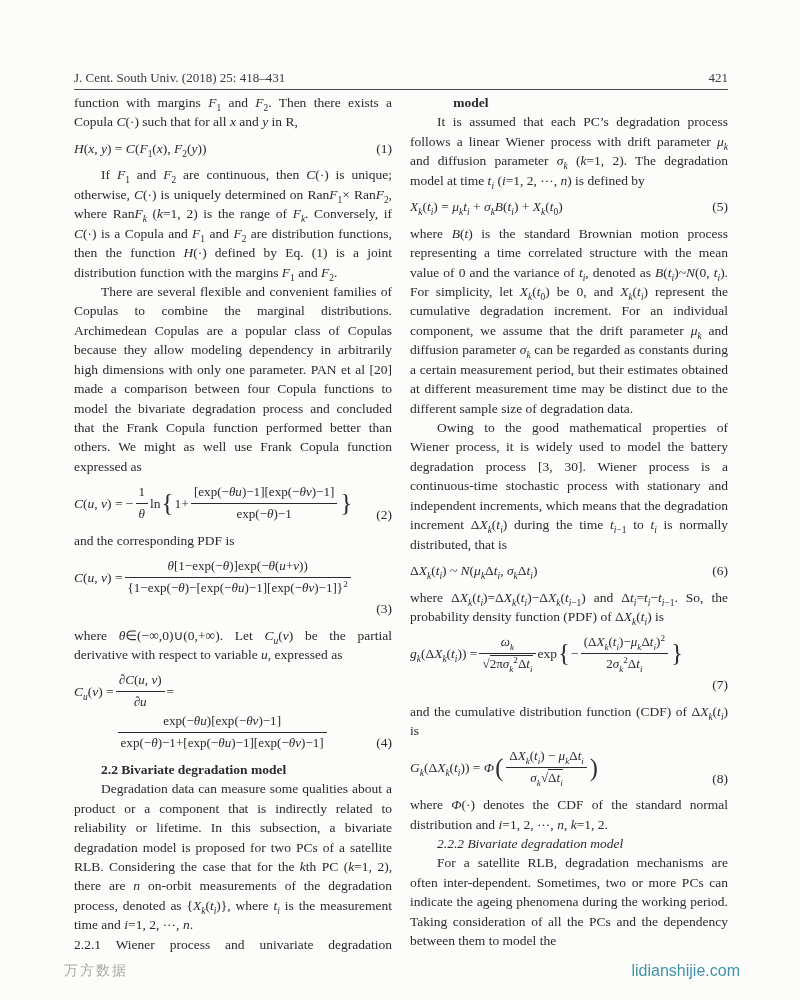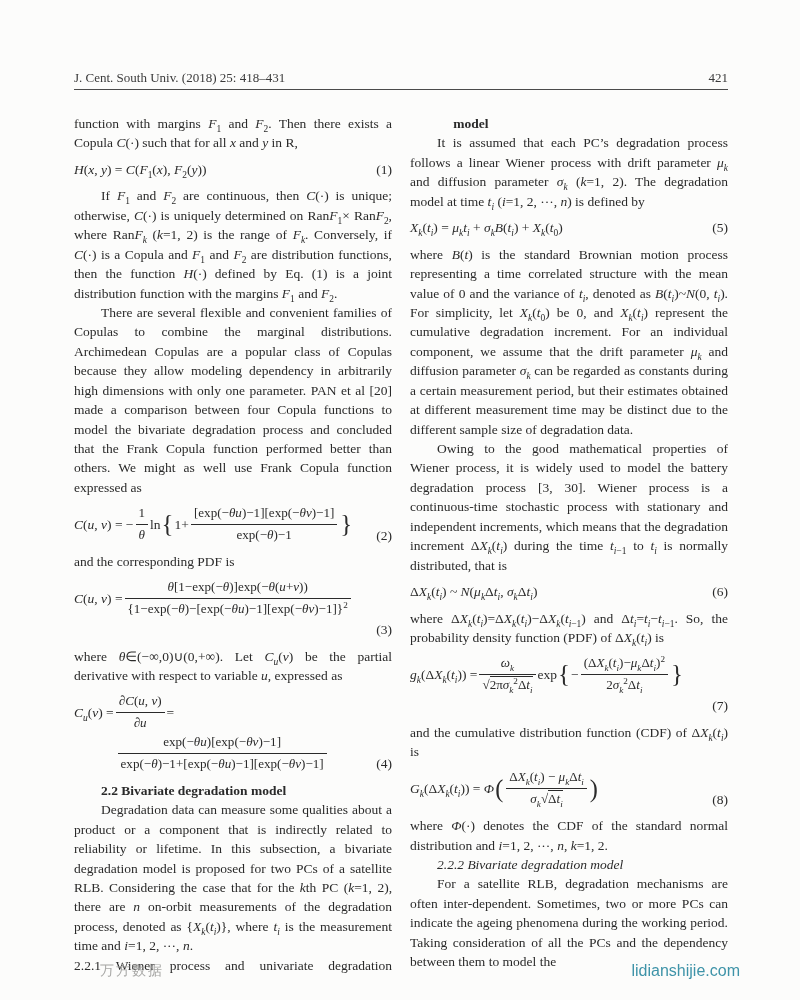--- a/index.html
+++ b/index.html
@@ -8,21 +8,21 @@
     background:#fcfcfb;box-sizing:border-box;
     padding:70px 72px 0 74px;
     font-family:"Liberation Serif", serif;
     color:#2a2a2a;overflow:hidden;
   }
   .hdr{
     display:flex;justify-content:space-between;align-items:flex-end;
     font-size:13px;color:#3a3a3a;padding-bottom:3px;
     border-bottom:1.4px solid #4a4a4a;
   }
-  .cols{display:flex;gap:18px;margin-top:24px;}
+  .cols{display:flex;gap:18px;margin-top:3px;}
   .col{flex:1;min-width:0;font-size:13.5px;line-height:1.44;text-align:justify;}
   .col p{margin:0;text-indent:2em;}
   .col p.noind{text-indent:0;}
   .col p.hang{text-indent:0;padding-left:3.2em;font-weight:bold;}
   .col p.jlast{text-indent:0;text-align-last:justify;}
   .sec{font-weight:bold;text-indent:0;margin:7px 0 3px;}
   .subsec{text-indent:0;font-style:italic;}
   
   .equation{margin:7px 0;text-indent:0;}
   .eq-row{display:flex;align-items:flex-end;}
@@ -36,21 +36,21 @@
   .frac .den{padding:1px 3px 0;white-space:nowrap;}
   .brace{font-size:1.85em;font-weight:300;line-height:1;padding:0 1px;transform:scaleY(1.05);}
   .paren{font-size:1.8em;font-weight:300;line-height:1;padding:0 1px;transform:scaleY(1.05);}
   .eqtxt{white-space:nowrap;}
   sub,sup{font-size:0.7em;line-height:0;}
   .rad{border-top:1px solid #2a2a2a;}
   i{font-style:italic;}
   
   .footer{position:absolute;left:64px;right:60px;bottom:20px;
     display:flex;justify-content:space-between;align-items:flex-end;}
-  .watermark{color:#a8a8a6;font-size:14px;font-family:"DejaVu Sans",sans-serif;letter-spacing:2px;margin-left:36px;}
+  .watermark{color:#a8a8a6;font-size:14px;font-family:"DejaVu Sans",sans-serif;letter-spacing:2px;}
   .website{font-size:16px;font-family:"Liberation Sans",sans-serif;}
 </style>
 </head>
 <body>
 
 <div class="page">
 
   <div class="hdr">
     <span>J. Cent. South Univ. (2018) 25: 418–431</span>
     <span>421</span>

